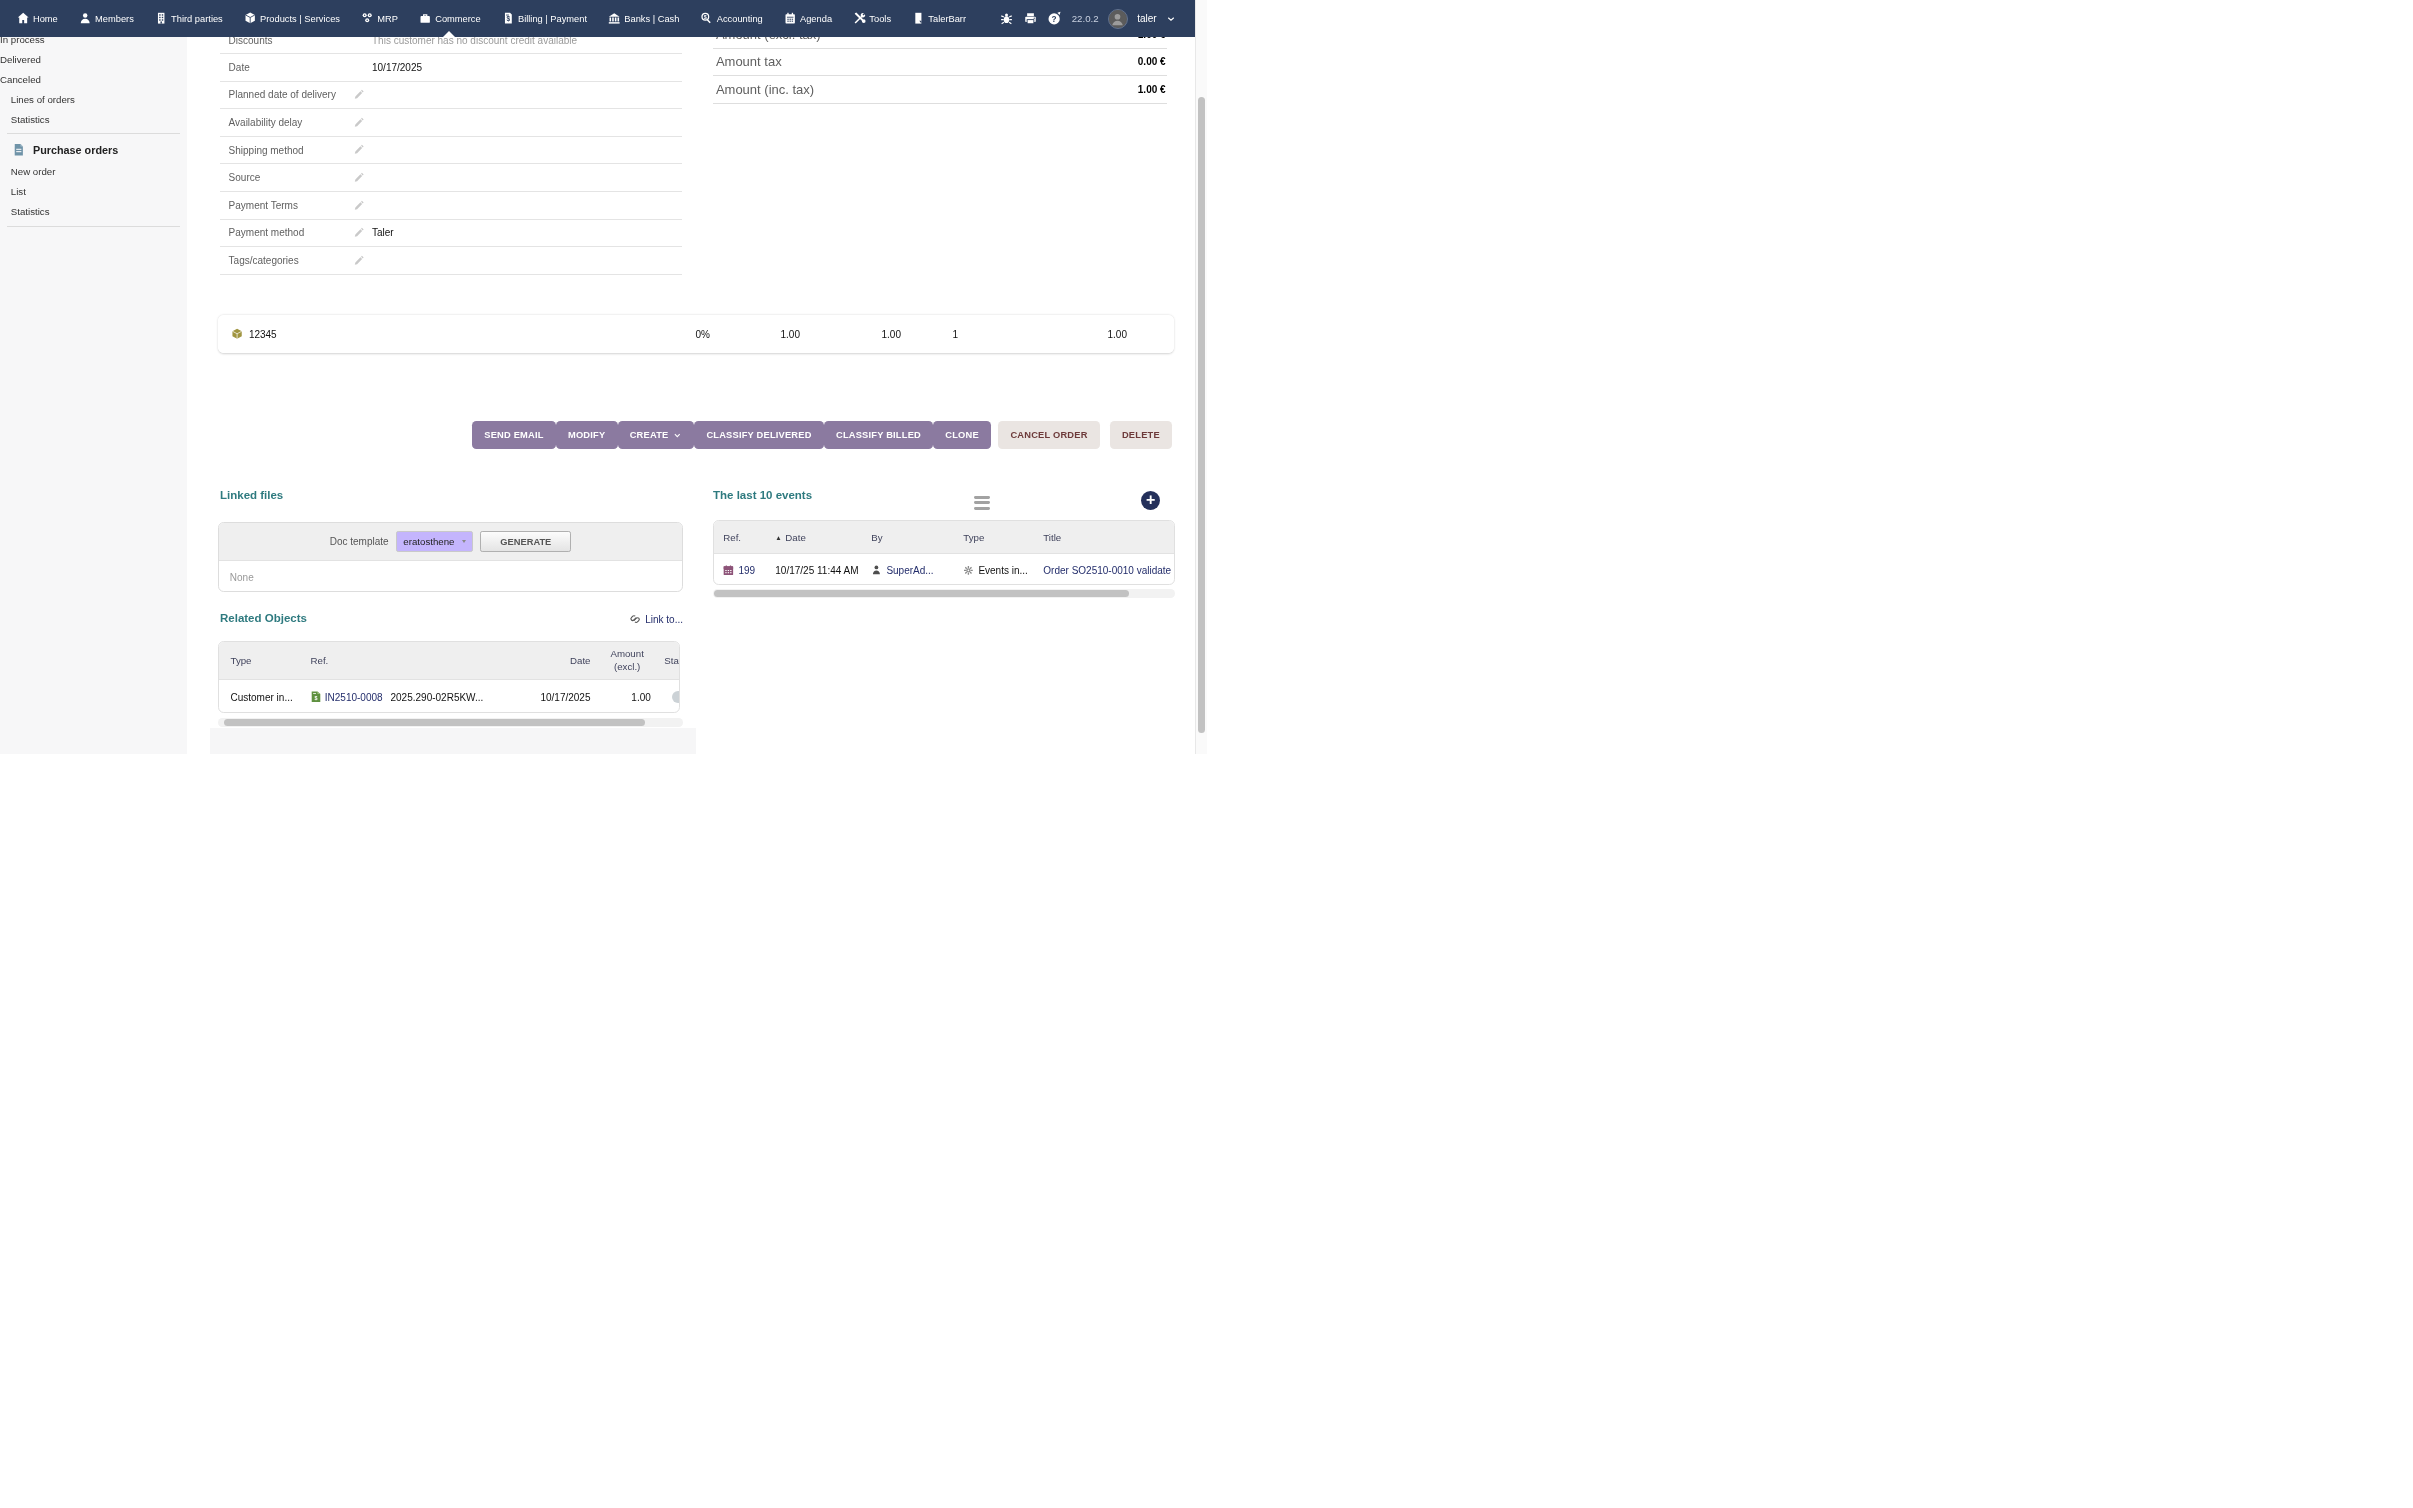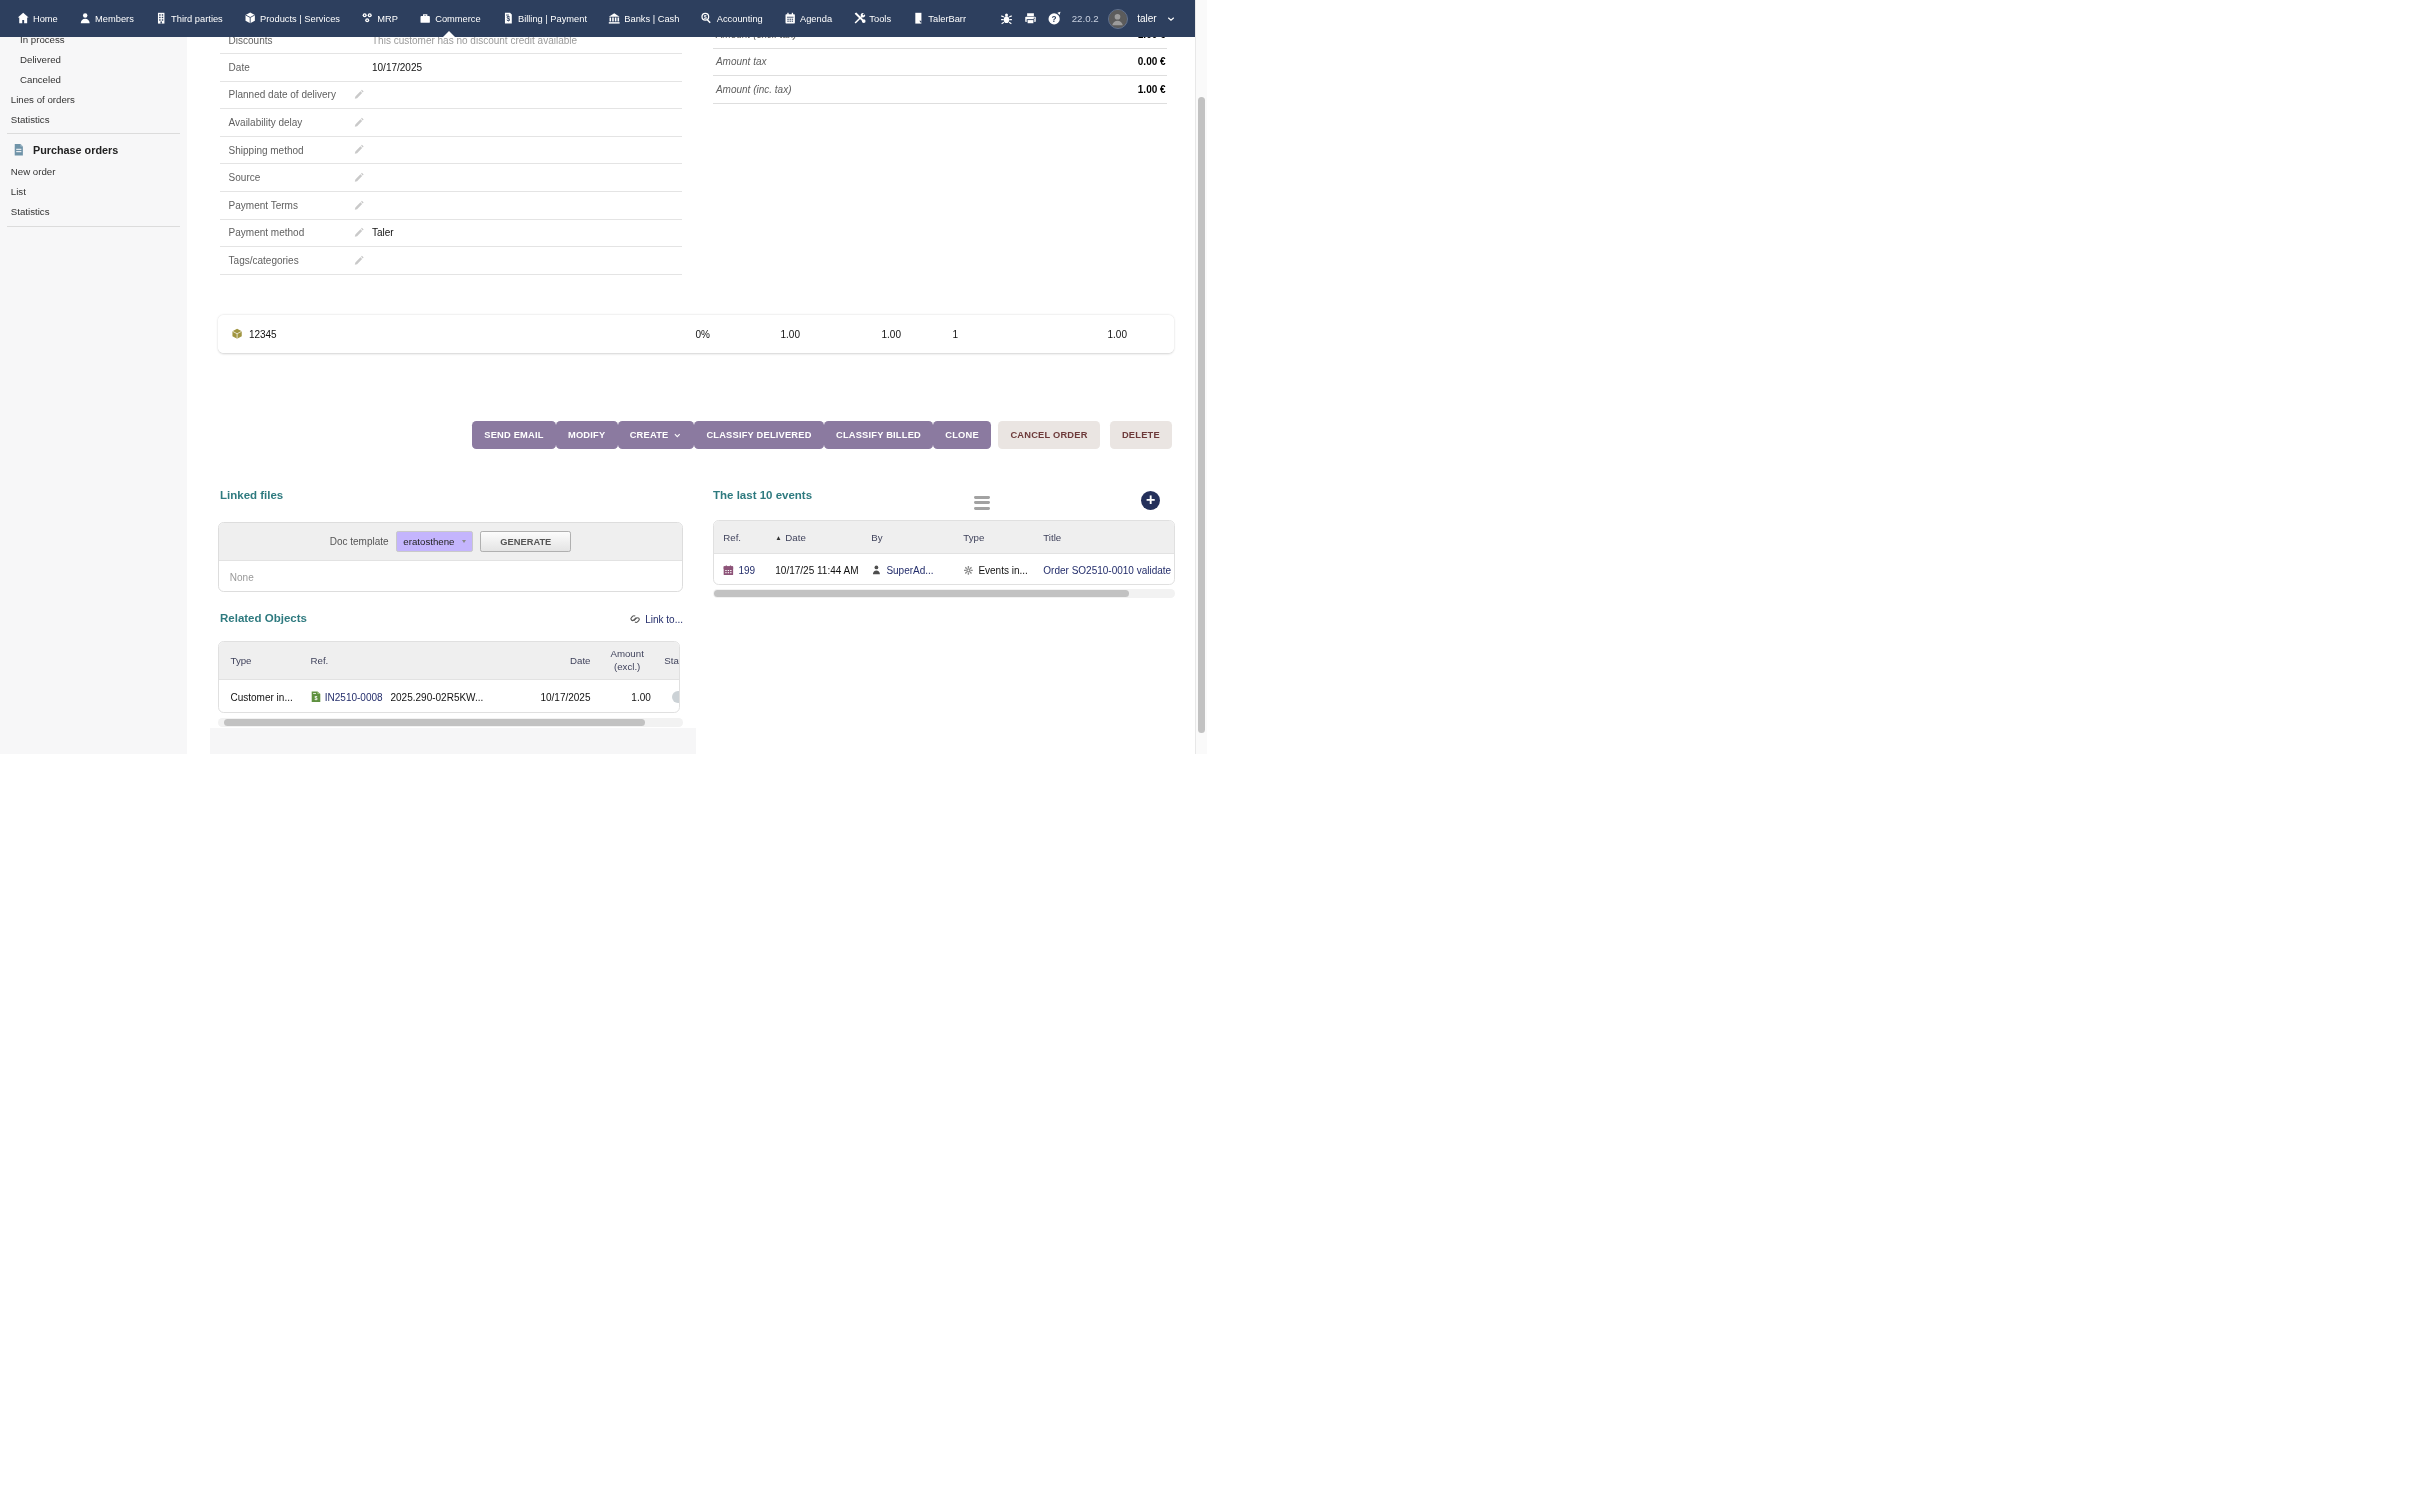--- a/index.html
+++ b/index.html
@@ -25,39 +25,39 @@
   
   .v-scrollbar{position:absolute;top:0;right:0;width:10.8px;height:754px;background:#fafafa;
                border-left:0.7px solid #e8e8e8;z-index:40;}
   .v-thumb{position:absolute;left:1.4px;top:97px;width:7.2px;height:636px;background:#c2c2c2;border-radius:3.6px;}
 
   
   .sidebar{position:absolute;left:0;top:37px;width:187px;height:717px;background:#f7f7f8;z-index:5;overflow:hidden;}
   .side-group-top{margin-top:-7.2px;}
   .side-item{height:20px;line-height:20px;font-size:9.7px;color:#333;cursor:pointer;white-space:nowrap;}
   .lvl1{padding-left:10.8px;}
-  .lvl2{padding-left:20px;}
+  .lvl2{}
   .side-divider{height:0.7px;background:#dcdcdc;margin:3.6px 7.2px 5px 7.2px;}
   .side-header{height:21.5px;display:flex;align-items:center;gap:7.2px;padding-left:12.2px;
                font-weight:bold;font-size:10.8px;color:#222;margin:2.9px 0 1.4px;text-align:right;}
 
   
   .details{position:absolute;left:220px;top:27px;width:462px;z-index:1;}
   .d-row{display:flex;align-items:center;height:26.6px;border-bottom:0.7px solid #e4e4e4;padding-left:8.6px;}
   .d-row.first{height:26px;}
   .d-label{width:124px;flex:none;font-size:10px;color:#5f5f5f;white-space:nowrap;}
   .d-pencil{width:19.4px;flex:none;display:flex;align-items:center;cursor:pointer;}
   .d-value{font-size:10px;color:#111;}
   .d-muted{color:#9a9a9a;}
 
   
   .totals{position:absolute;left:713px;top:21px;width:454px;z-index:1;}
   .t-row{display:flex;justify-content:space-between;align-items:center;height:26.6px;
          border-bottom:0.7px solid #dedede;padding:0 1.4px 0 2.9px;}
-  .t-label{font-size:10px;color:#5f5f5f;font-style:italic;}
+  .t-label{font-size:13px;color:#5f5f5f;}
   .t-value{font-size:10px;color:#000;font-weight:600;}
 
   
   .lines-card{position:absolute;left:218px;top:315px;width:956px;border-radius:5.7px;background:#fff;
               box-shadow:0 0.7px 2.2px rgba(0,0,0,.18);overflow:hidden;z-index:1;}
   .lines-head{display:flex;height:29.5px;background:#f2f2f4;align-items:center;font-size:9.7px;color:#40435c;}
   .lines-row{display:flex;height:38px;background:#fff;align-items:center;font-size:10px;color:#111;}
   .c-desc{flex:1;padding-left:13px;display:flex;gap:5.7px;align-items:center;}
   .c-sales{width:83px;text-align:right;}
   .c-upnet{width:90px;text-align:right;}

